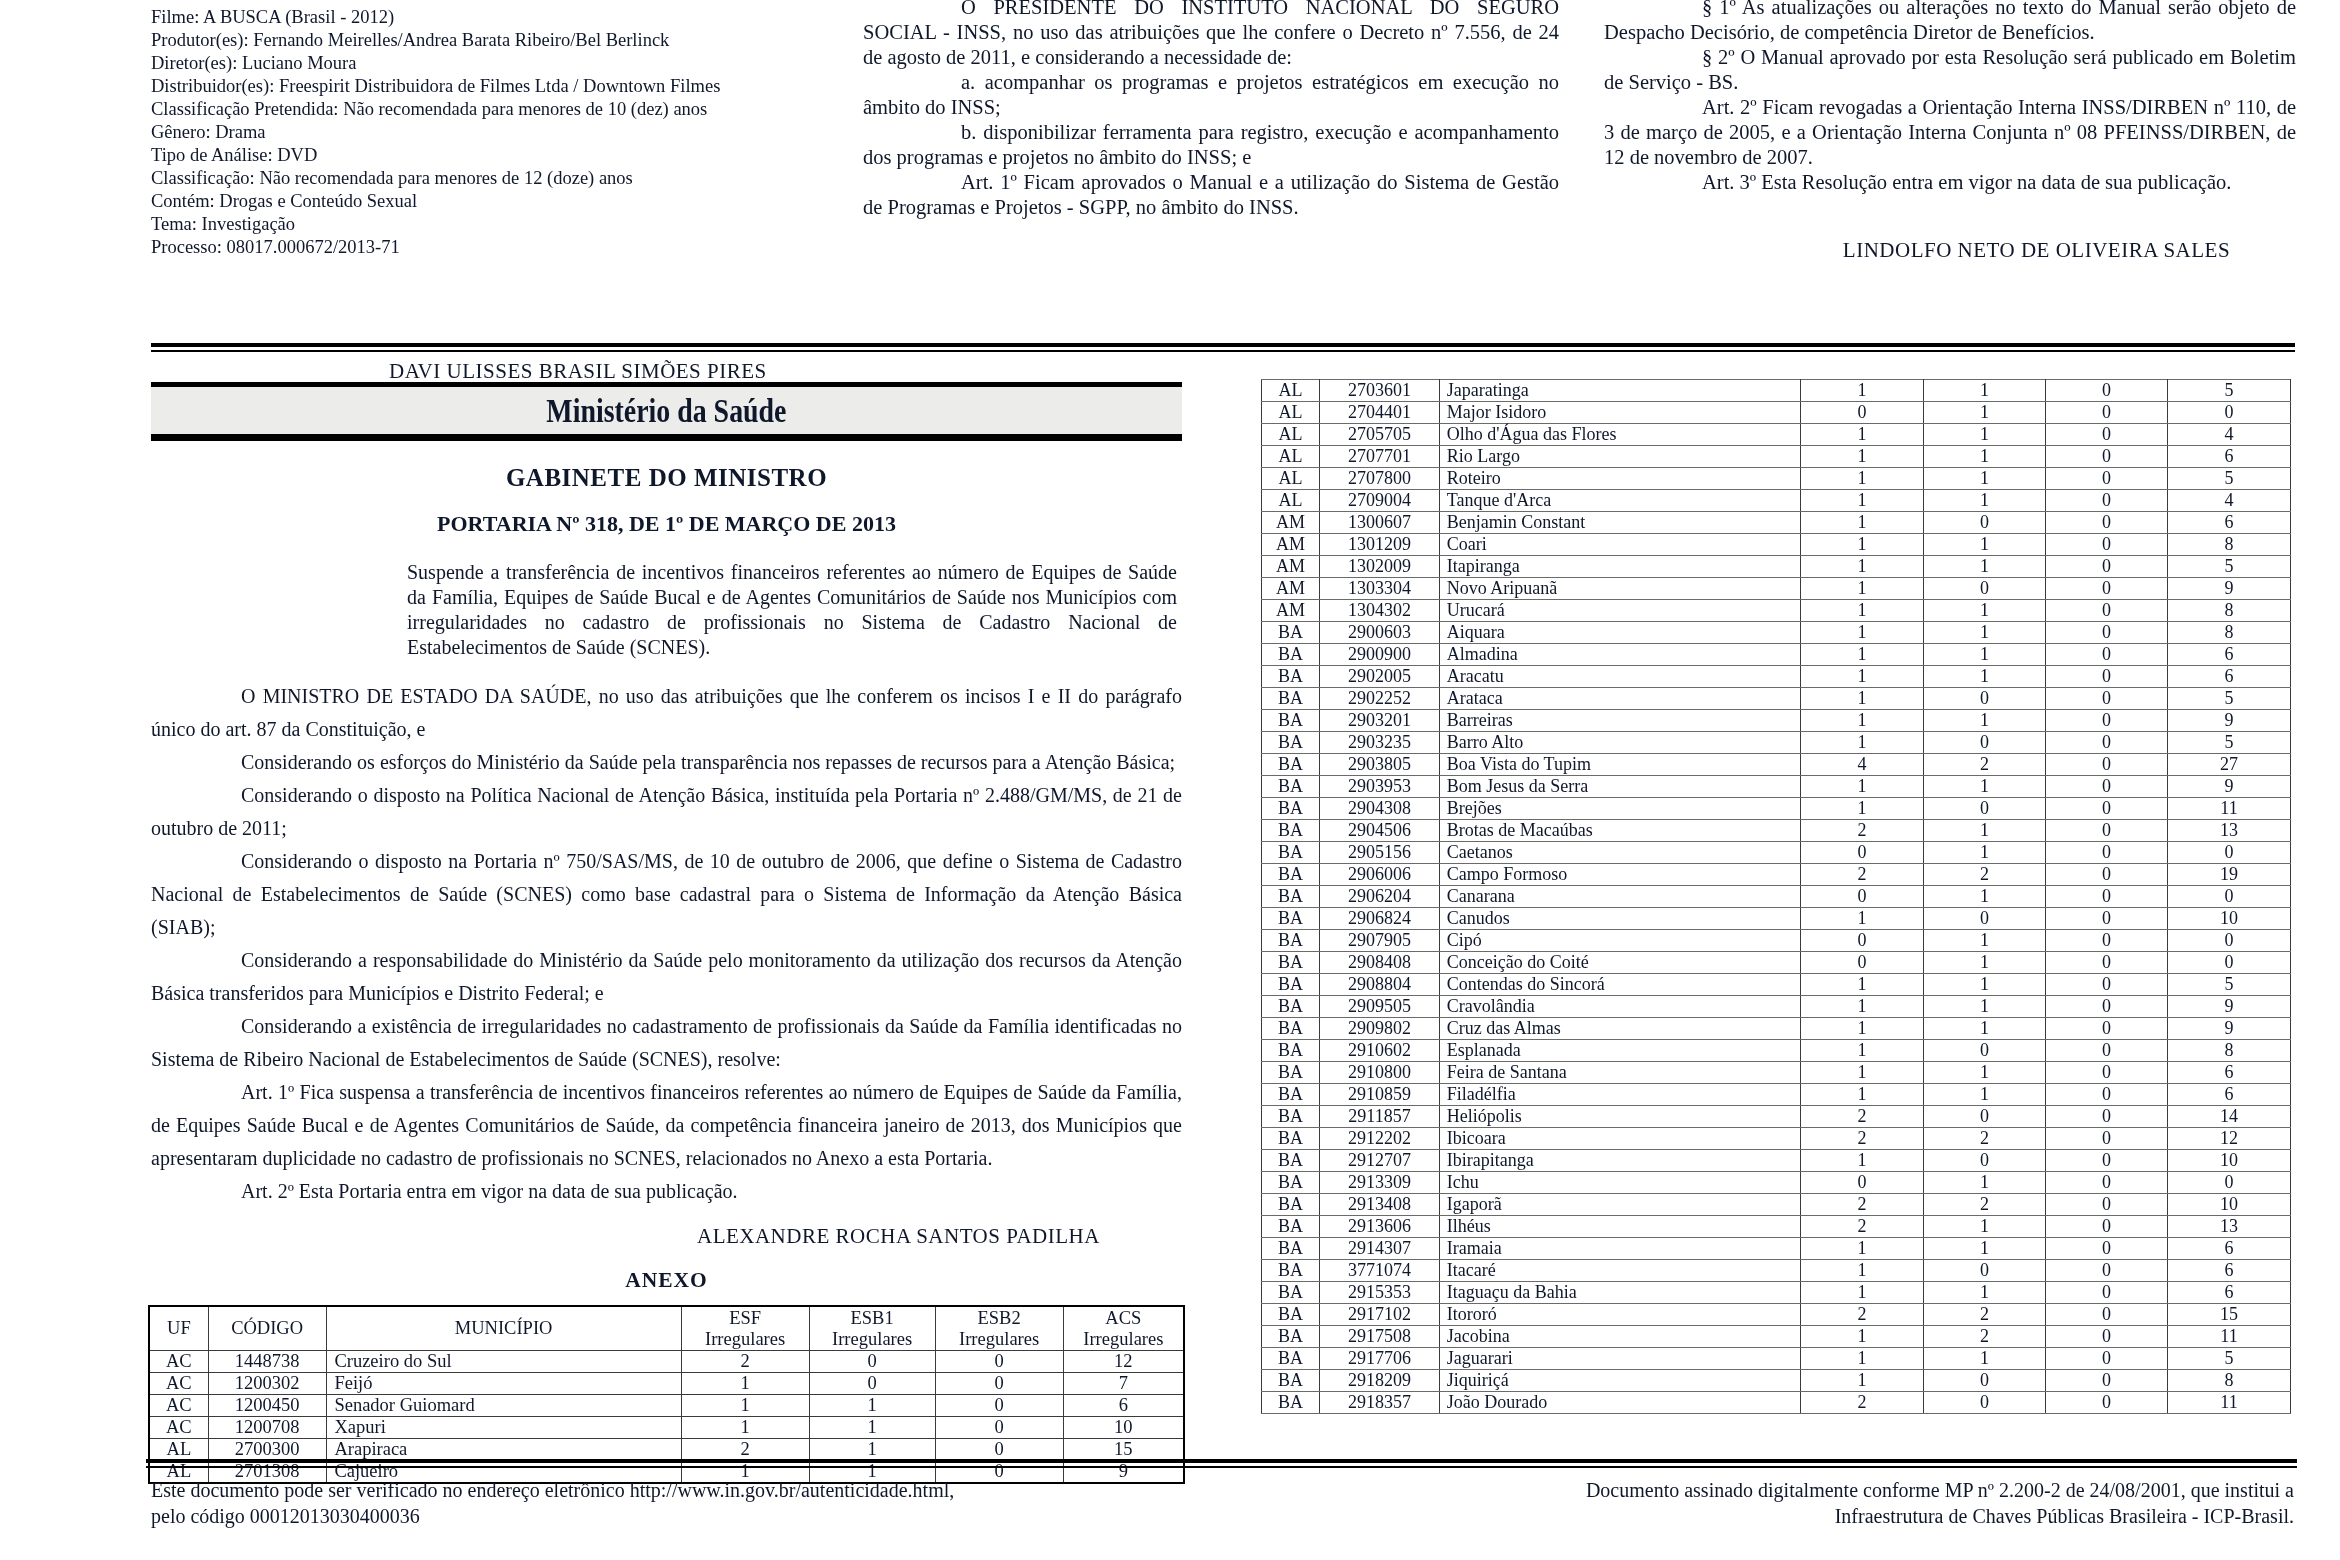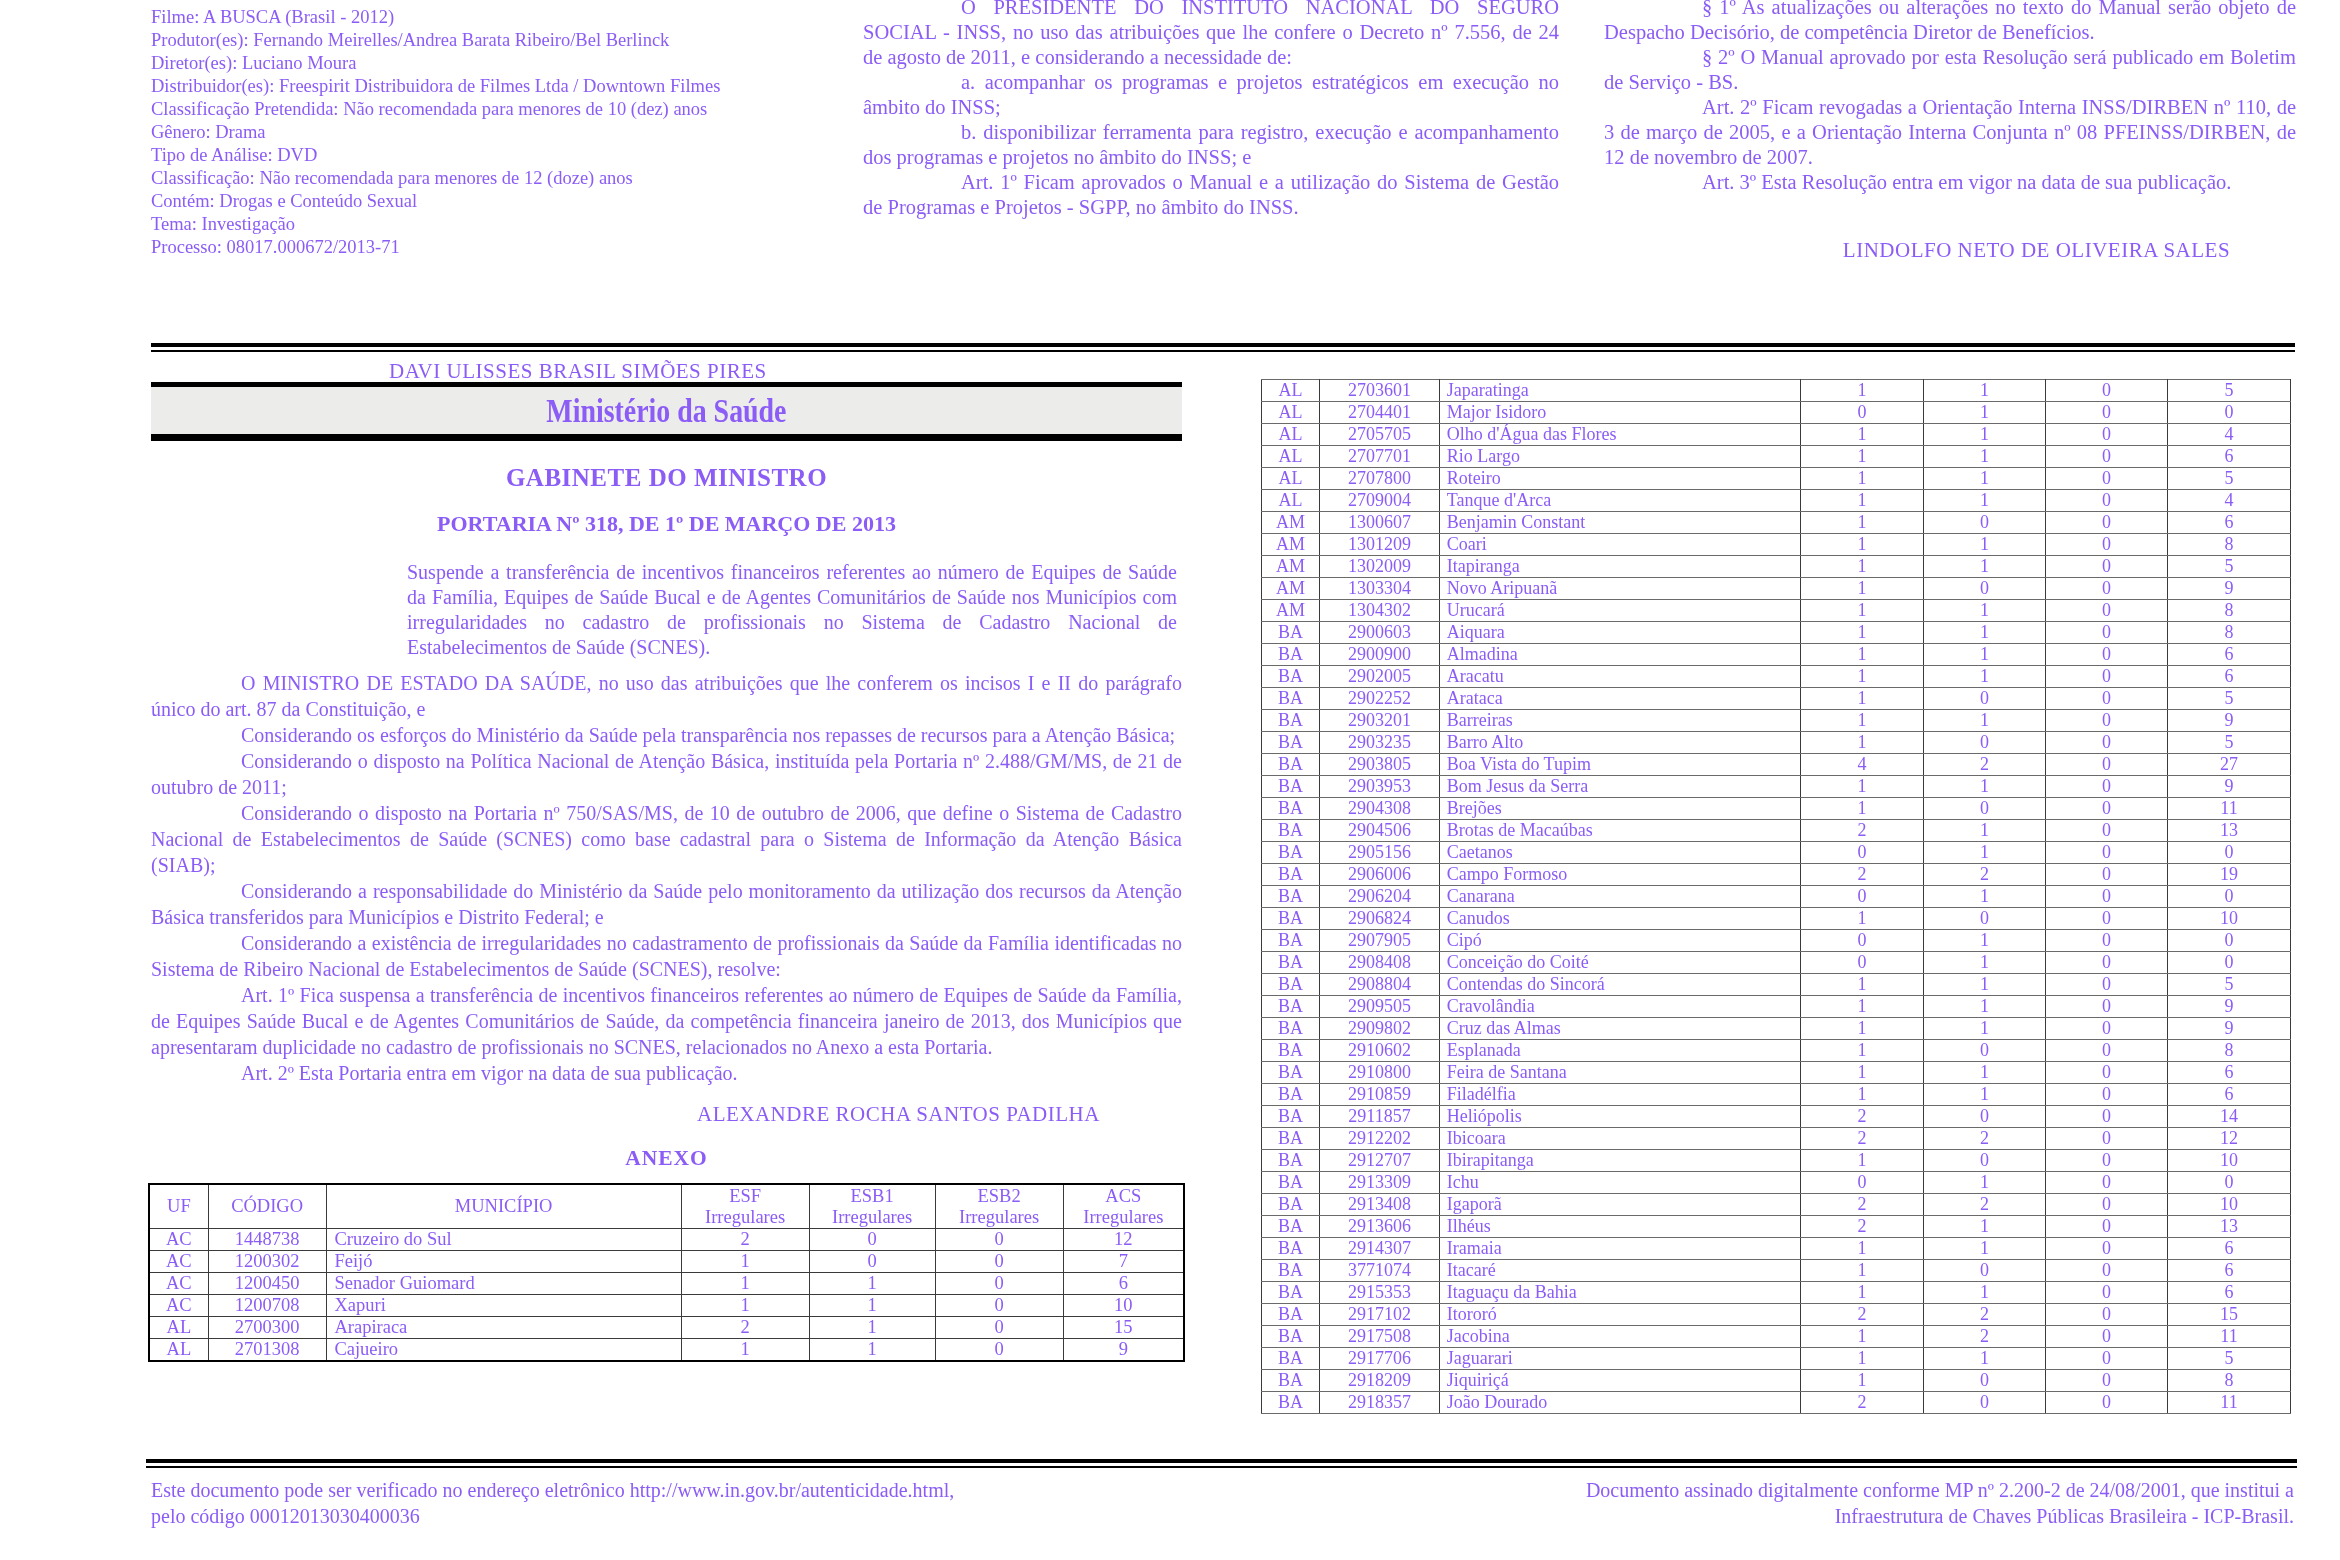--- a/index.html
+++ b/index.html
@@ -1,17 +1,17 @@
 <!DOCTYPE html>
 <html><head>
 <meta charset="utf-8">
 <style>
   html,body{margin:0;padding:0;background:#ffffff;}
   .page{position:relative;width:2341px;height:1560px;background:#ffffff;overflow:hidden;
-        font-family:"Liberation Serif","DejaVu Serif",serif;color:#8b5cf6;}
+        font-family:"Liberation Serif","DejaVu Serif",serif;color:#0f172a;}
   .abs{position:absolute;}
 
   
   .topcol{font-size:20.5px;line-height:25px;text-align:justify;}
   .filmcol{font-size:18.5px;line-height:23px;text-align:left;}
   .filmcol .line{white-space:nowrap;}
   .topcol p{margin:0;text-indent:98px;}
   .sig{font-size:21px;letter-spacing:0.5px;text-align:center;margin:0;}
   .sig-c1{margin-top:76px;margin-left:25%;width:75%;}
   .sig-c3{margin-top:43px;margin-left:25%;width:75%;}
@@ -20,21 +20,21 @@
   .rule{height:2.9px;border-top:4.9px solid #000;border-bottom:2px solid #000;}
 
   
   .saude{width:1031px;}
   .mh-box{border-top:5.9px solid #000;border-bottom:7.8px solid #000;background:#ececea;
           height:47px;display:flex;align-items:center;justify-content:center;}
   .mh-title{font-weight:bold;font-size:34px;transform:scaleX(.82);white-space:nowrap;}
   .h-gabinete{margin:23.4px 0 0 0;text-align:center;font-size:25px;font-weight:bold;letter-spacing:0.5px;}
   .h-portaria{margin:18.5px 0 0 0;text-align:center;font-size:22px;font-weight:bold;}
   .ementa{margin:23.4px 0 0 256px;width:770px;font-size:20px;line-height:25px;text-align:justify;}
-  .saude-body{margin-top:10px;font-size:20px;line-height:26px;text-align:justify;}
+  .saude-body{margin-top:20px;font-size:20px;line-height:33px;text-align:justify;}
   .saude-body p{margin:0;text-indent:90px;}
   .sig-saude{margin-top:15.6px;margin-left:45%;width:55%;font-size:21px;}
   .h-anexo{margin:19.5px 0 0 0;text-align:center;font-size:21.5px;font-weight:bold;letter-spacing:1px;}
 
   
   table{border-collapse:collapse;}
   .anexo-table{margin-top:11.7px;margin-left:-2.9px;width:1034px;table-layout:fixed;
                font-size:18.5px;}
   .anexo-table th,.anexo-table td{border:1px solid #3a3a3a;padding:0;text-align:center;
                font-weight:normal;}

